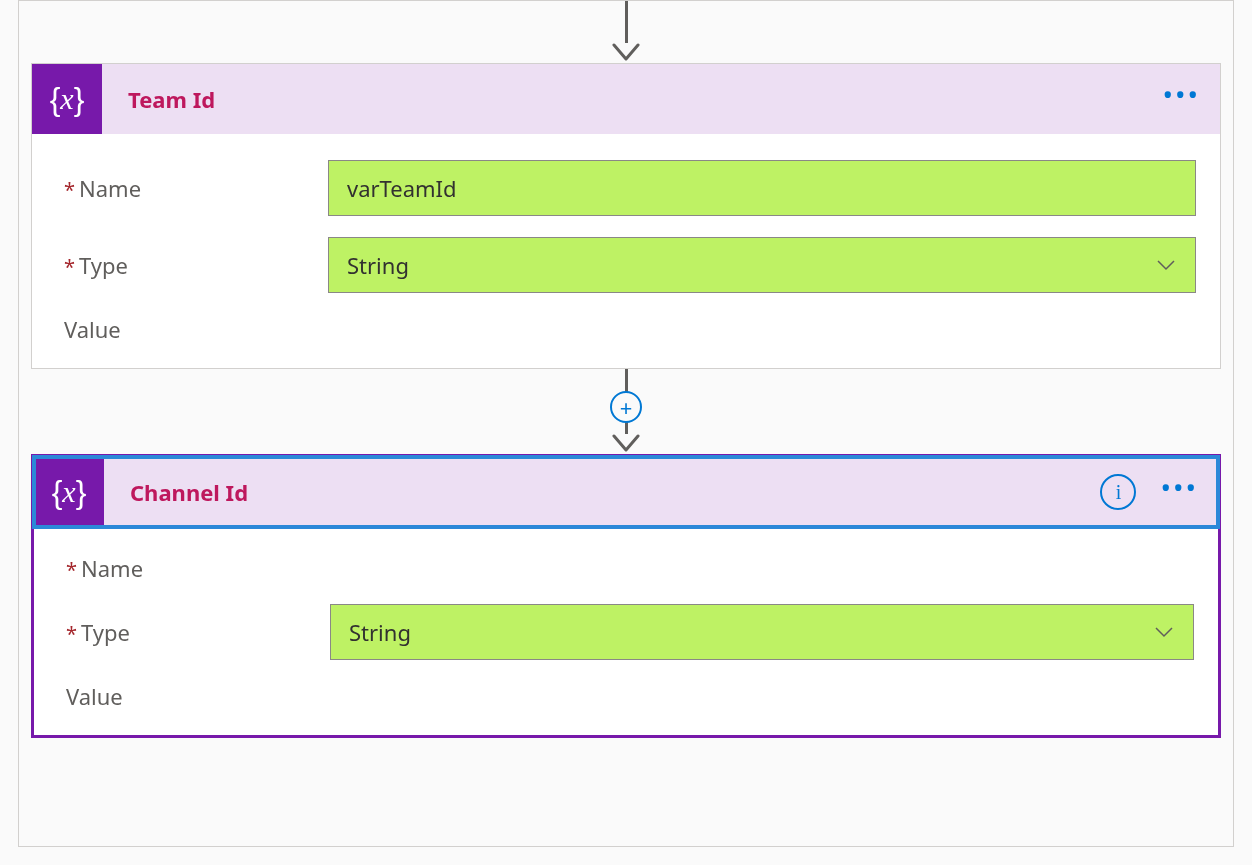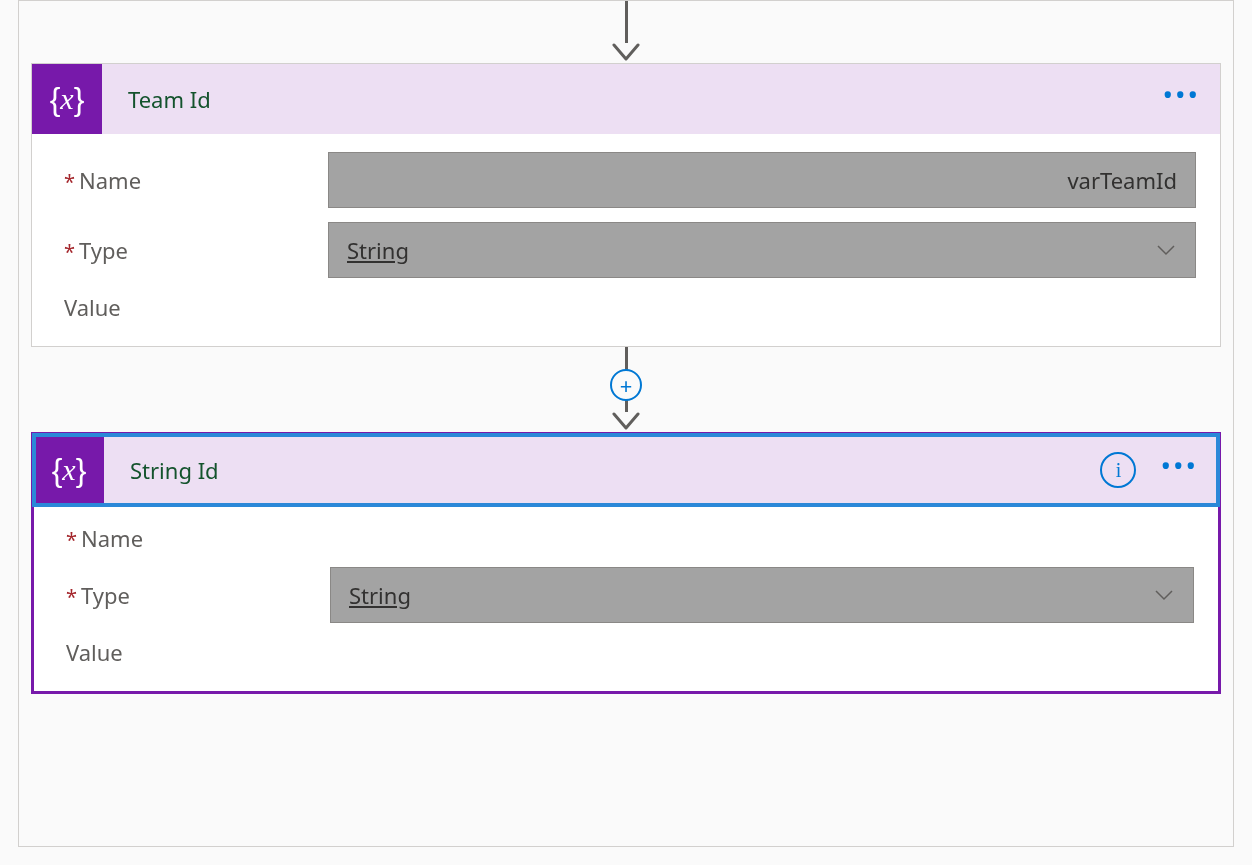--- a/index.html
+++ b/index.html
@@ -71,23 +71,24 @@
     display: flex; align-items: center; justify-content: center;
     color: #ffffff;
     font-family: Georgia, 'Times New Roman', serif;
     font-style: italic;
     font-size: 30px;
     flex-shrink: 0;
   }
   .icon-chip .brace { font-style: normal; font-family: 'Segoe UI', sans-serif; font-size: 32px; }
   .card-title {
     font-size: 22px;
-    color: #14532d;
+    color: #be185d;
     margin-left: 26px;
     flex: 1;
+    font-weight: bold;
   }
   .header-actions { display: flex; align-items: center; gap: 24px; }
   .info-icon {
     width: 36px; height: 36px;
     border: 2px solid #0078d4; border-radius: 50%;
     display: flex; align-items: center; justify-content: center;
     color: #0078d4;
     font-family: Georgia, serif;
     font-size: 20px;
     cursor: pointer;
@@ -99,56 +100,54 @@
     cursor: pointer;
     line-height: 0.2;
     padding-bottom: 8px;
   }
   .card-body {
     padding: 18px 24px 24px 24px;
   }
   .field-row {
     display: flex;
     align-items: center;
-    margin-top: 14px;
-  }
-  .field-row:first-child { margin-top: 0; }
+    margin-top: 21px;
+  }
+  .field-row:first-child { margin-top: 8px; }
   .field-label {
     width: 272px;
     font-size: 22px;
     color: #605e5c;
     padding-left: 8px;
   }
   .req {
     color: #a4262c;
     margin-right: 4px;
     font-size: 20px;
   }
   .field-control {
     flex: 1;
     position: relative;
   }
   .text-input, .select-like {
     width: 100%;
     height: 56px;
     border: 1px solid #8a8886;
-    background: #a3a3a3;
+    background: #bef264;
     font-size: 22px;
     color: #323130;
     padding: 0 18px;
     font-family: inherit;
     outline: none;
-    text-align: right;
   }
   .select-like {
     display: flex;
     align-items: center;
     justify-content: space-between;
     cursor: pointer;
-    text-decoration: underline;
   }
   .chev {
     width: 22px; height: 22px;
     display: flex; align-items: center; justify-content: center;
   }
   .chev svg { display: block; }
 </style>
 </head>
 <body>
 
@@ -212,21 +211,21 @@
     </div>
   </div>
 
   <div class="card selected">
     <div class="card-header">
       <div class="icon-chip">
         <span class="brace">{</span>
           <span>x</span>
           <span class="brace">}</span>
       </div>
-      <div class="card-title">String Id</div>
+      <div class="card-title">Channel Id</div>
       <div class="header-actions">
         <div class="info-icon">i</div>
         <div class="dots">•••</div>
       </div>
     </div>
     <div class="card-body">
       <div class="field-row">
         <div class="field-label"><span class="req">*</span><span>Name</span></div>
       </div>
       <div class="field-row">

